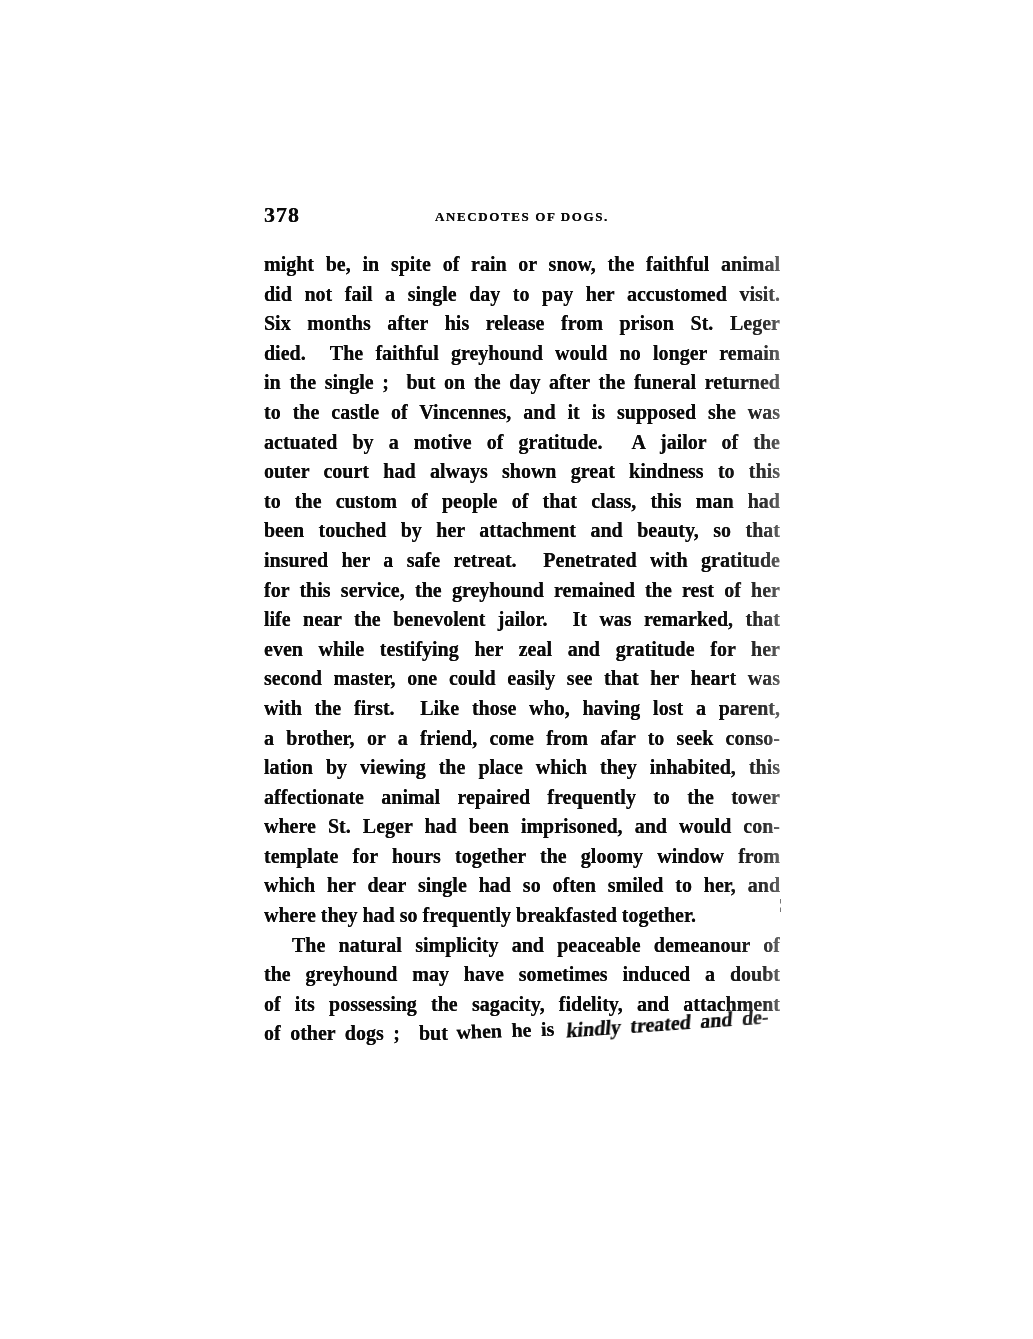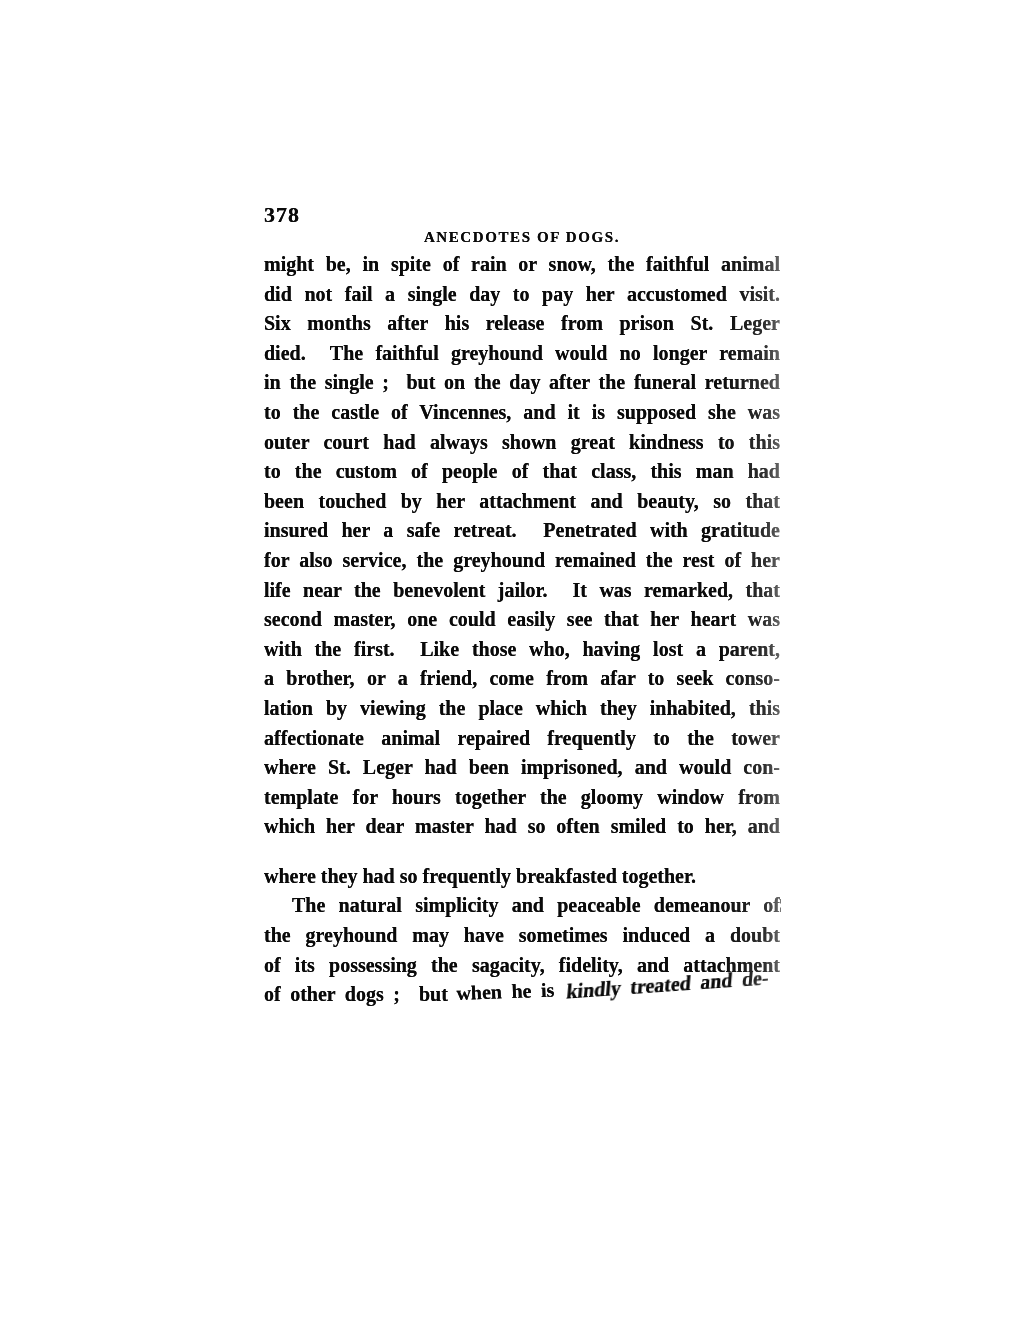--- a/index.html
+++ b/index.html
@@ -32,26 +32,25 @@
     font-weight: 700;
     letter-spacing: 1px;
     text-shadow: 0 0 0.5px rgba(10,10,10,0.9);
     text-align: right;
   }
   .running-title {
     position: absolute;
     left: 50%;
     top: 7px;
     transform: translateX(-50%);
-    font-size: 15px;
+    font-size: 13px;
     font-weight: 700;
     letter-spacing: 1.6px;
     white-space: nowrap;
     text-shadow: 0 0 0.6px rgba(10,10,10,0.9);
-    margin-top: 20px;
   }
   
   .body-text {
     position: absolute;
     left: 264px;
     top: 250px;
     width: 516px;
     font-size: 20px;
     line-height: 29.6px;
     text-shadow: 0 0 0.45px rgba(10,10,10,0.85);
@@ -60,21 +59,20 @@
     font-weight: bold;
   }
   .tline {
     text-align: justify;
     text-align-last: justify;
     white-space: pre-wrap;
     height: 29.6px;
   }
   .tline.no-just {
     text-align-last: left;
-    margin-top: 20px;
   }
   .tline.indent-first {
     text-indent: 28px;
   }
   
   .lastline {
     white-space: pre;
     word-spacing: 4.5px;
     height: 29.6px;
   }
@@ -110,34 +108,36 @@
     <div class="running-title">ANECDOTES OF DOGS.</div>
   </div>
 
   <div class="body-text">
     <div class="tline">might be, in spite of rain or snow, the faithful animal</div>
     <div class="tline">did not fail a single day to pay her accustomed visit.</div>
     <div class="tline">Six months after his release from prison St. Leger</div>
     <div class="tline">died.  The faithful greyhound would no longer remain</div>
     <div class="tline">in the single ;  but on the day after the funeral returned</div>
     <div class="tline">to the castle of Vincennes, and it is supposed she was</div>
+    <div class="tline">actuated by a motive of gratitude.  A jailor of the</div>
     <div class="tline">outer court had always shown great kindness to this</div>
     <div class="tline">to the custom of people of that class, this man had</div>
     <div class="tline">been touched by her attachment and beauty, so that</div>
     <div class="tline">insured her a safe retreat.  Penetrated with gratitude</div>
-    <div class="tline">for also service, the greyhound remained the rest of her</div>
+    <div class="tline">for this service, the greyhound remained the rest of her</div>
     <div class="tline">life near the benevolent jailor.  It was remarked, that</div>
+    <div class="tline">even while testifying her zeal and gratitude for her</div>
     <div class="tline">second master, one could easily see that her heart was</div>
     <div class="tline">with the first.  Like those who, having lost a parent,</div>
     <div class="tline">a brother, or a friend, come from afar to seek conso-</div>
     <div class="tline">lation by viewing the place which they inhabited, this</div>
     <div class="tline">affectionate animal repaired frequently to the tower</div>
     <div class="tline">where St. Leger had been imprisoned, and would con-</div>
     <div class="tline">template for hours together the gloomy window from</div>
-    <div class="tline">which her dear master had so often smiled to her, and</div>
+    <div class="tline">which her dear single had so often smiled to her, and</div>
     <div class="tline no-just">where they had so frequently breakfasted together.</div>
 
     <div class="tline indent-first">The natural simplicity and peaceable demeanour of</div>
     <div class="tline">the greyhound may have sometimes induced a doubt</div>
     <div class="tline">of its possessing the sagacity, fidelity, and attachment</div>
 
     <div class="lastline"><span>of other dogs ;  but </span><span class="warp-mild">when he is </span><span class="warp-strong">kindly treated and de-</span></div>
   </div>
 
   <div class="margin-artifact">¦</div>

